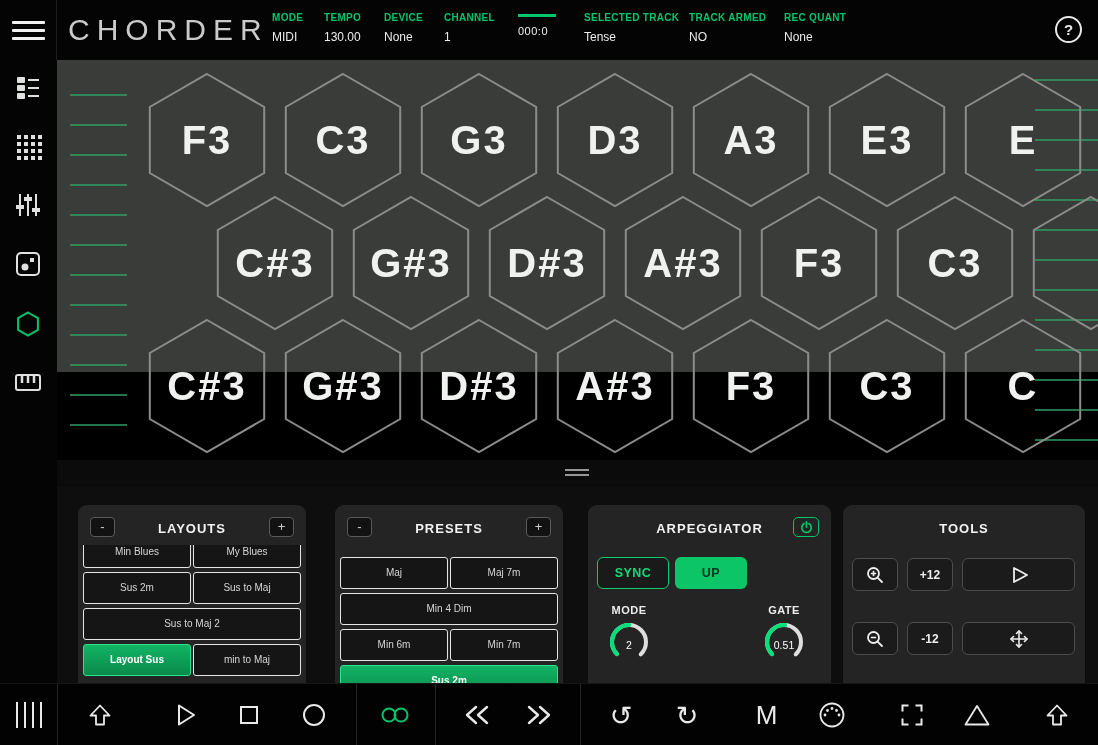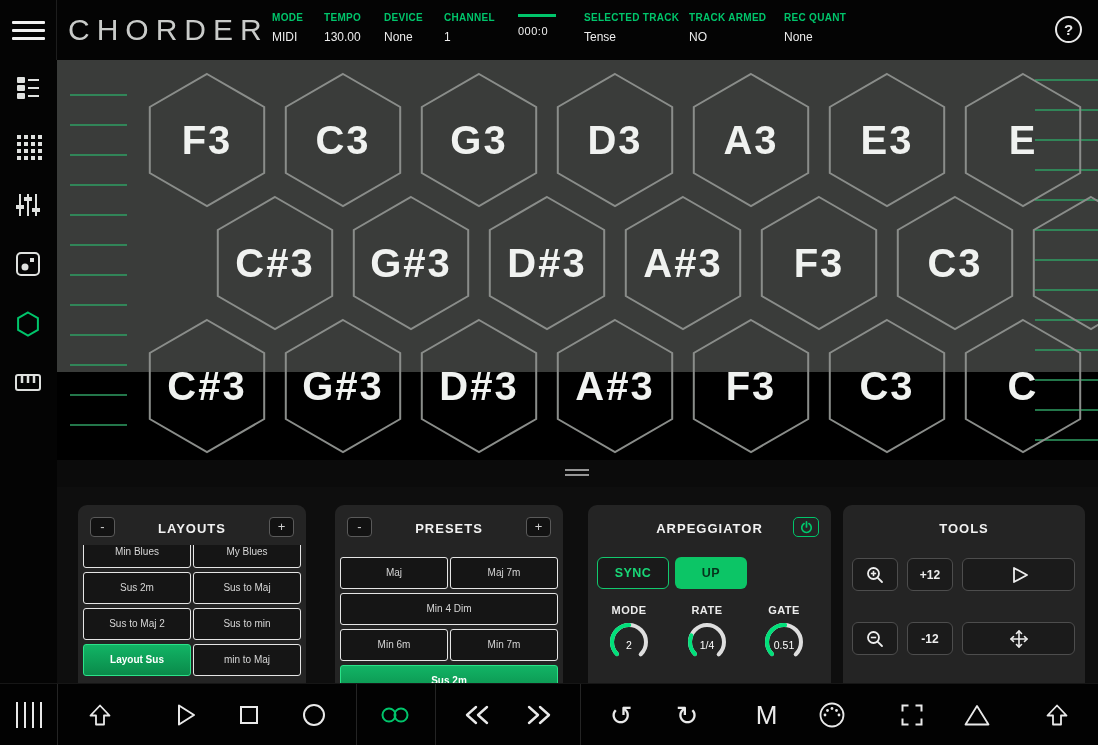--- a/index.html
+++ b/index.html
@@ -284,21 +284,20 @@
         <div class="lrow">
           <div class="lcell">Min Blues</div>
           <div class="lcell">My Blues</div>
         </div>
         <div class="lrow">
           <div class="lcell">Sus 2m</div>
           <div class="lcell">Sus to Maj</div>
         </div>
         <div class="lrow">
           <div class="lcell">Sus to Maj 2</div>
-          <div class="lcell">Sus to min</div>
         </div>
         <div class="lrow">
           <div class="lcell active">Layout Sus</div>
           <div class="lcell">min to Maj</div>
         </div>
       </div>
   </section>
 
   <section class="panel p-presets">
     <div class="pbtn minus">-</div>
@@ -332,28 +331,20 @@
     </div>
     <div class="abtn sync">SYNC</div>
     <div class="abtn up">UP</div>
 
     <div class="knobg k0">
       <div class="klbl">MODE</div>
       <svg width="46" height="46">
         <circle class="knob-bg" cx="23" cy="23" r="17" stroke-dasharray="80.1 106.8" transform="rotate(135 23 23)"></circle>
         <circle class="knob-prog" cx="23" cy="23" r="17" transform="rotate(135 23 23)" stroke-dasharray="40.0 200"></circle>
         <text class="kval" x="23" y="30">2</text>
-      </svg>
-    </div>
-    <div class="knobg k1">
-      <div class="klbl">RATE</div>
-      <svg width="46" height="46">
-        <circle class="knob-bg" cx="23" cy="23" r="17" stroke-dasharray="80.1 106.8" transform="rotate(135 23 23)"></circle>
-        <circle class="knob-prog" cx="23" cy="23" r="17" transform="rotate(135 23 23)" stroke-dasharray="20.0 200"></circle>
-        <text class="kval" x="23" y="30">1/4</text>
       </svg>
     </div>
     <div class="knobg k2">
       <div class="klbl">GATE</div>
       <svg width="46" height="46">
         <circle class="knob-bg" cx="23" cy="23" r="17" stroke-dasharray="80.1 106.8" transform="rotate(135 23 23)"></circle>
         <circle class="knob-prog" cx="23" cy="23" r="17" transform="rotate(135 23 23)" stroke-dasharray="40.9 200"></circle>
         <text class="kval" x="23" y="30">0.51</text>
       </svg>
     </div>

